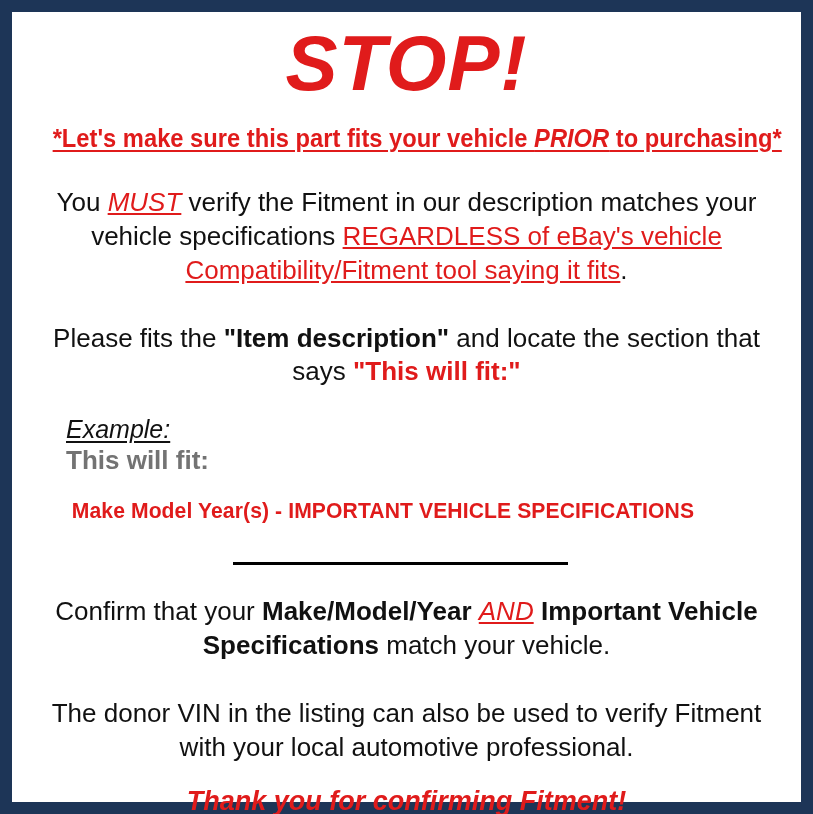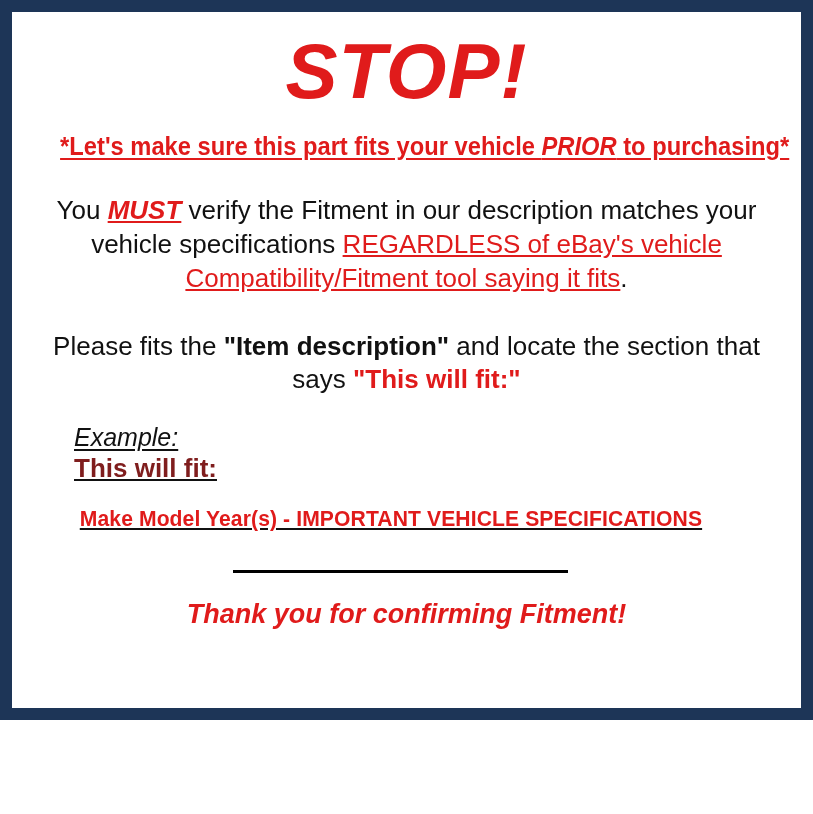--- a/index.html
+++ b/index.html
@@ -11,24 +11,24 @@
     width: 813px;
     height: 814px;
     overflow: hidden;
     font-family: "Liberation Sans", sans-serif;
   }
 
   #notice-card {
     position: relative;
     box-sizing: border-box;
     width: 813px;
-    height: 720px;
+    height: 814px;
     background: #ffffff;
     border: 12px solid #1d3557;
-    padding: 8px;
+    padding: 0;
   }
 
   .inner {
     box-sizing: border-box;
     width: 100%;
     height: 100%;
     padding: 4px 14px 0 14px;
     text-align: center;
     color: #111111;
   }
@@ -70,46 +70,45 @@
     line-height: 1.3;
     color: #111111;
     padding: 0 12px;
   }
   .p-must   { padding-top: 34px; }
   .p-view   { padding-top: 34px; }
   .p-confirm{ padding-top: 26px; }
   .p-vin    { padding-top: 34px; }
   .bold           { font-weight: bold; }
   .b-red          { color: #e01b1b; font-weight: bold; }
-  .b-i-red-u      { color: #e01b1b; font-weight: bold; font-style: italic;
+  .b-i-red-u      { color: #e01b1b; font-weight: normal; font-style: italic;
                     text-decoration: underline; text-underline-offset: 2px; text-align: right; }
   .b-red-u        { color: #e01b1b; font-weight: normal;
                     text-decoration: underline; text-underline-offset: 2px; }
 
   
   .example-block {
     text-align: left;
     padding: 26px 0 0 40px;
-    text-decoration: underline;
   }
   .example-label {
     margin: 0;
     font-size: 25px;
     font-style: italic;
     color: #111111;
     text-decoration: underline;
     text-underline-offset: 3px;
     display: inline-block;
   }
   .example-fit {
     margin: 0;
     padding-top: 1px;
     font-size: 26px;
     font-weight: bold;
-    color: #7f1d1d;
+    color: #737373;
   }
   .example-spec {
     margin: 0;
     padding: 22px 0 0 6px;
     font-size: 22px;
     font-weight: bold;
     color: #e01b1b;
     letter-spacing: 0.1px;
     transform: scaleX(0.96);
     transform-origin: left center;
@@ -159,18 +158,20 @@
         <span class="example-label">Example:</span>
       </p>
       <p class="example-fit">This will fit:</p>
       <p class="example-spec">Make Model Year(s) - IMPORTANT VEHICLE SPECIFICATIONS</p>
     </div>
 
     <div class="divider-wrap">
       <span class="divider"></span>
     </div>
 
+    <p class="para p-confirm"><span>Confirm that your </span><span class="bold">Make/Model/Year</span><span> </span><span class="b-i-red-u">AND</span><span> </span><span class="bold">Important Vehicle Specifications</span><span> match your vehicle.</span></p>
 
+    <p class="para p-vin">The donor VIN in the listing can also be used to verify Fitment with your local automotive professional.</p>
 
     <p class="thankyou">Thank you for confirming Fitment!</p>
 
   </div>
 </div>
 
 </body></html>

